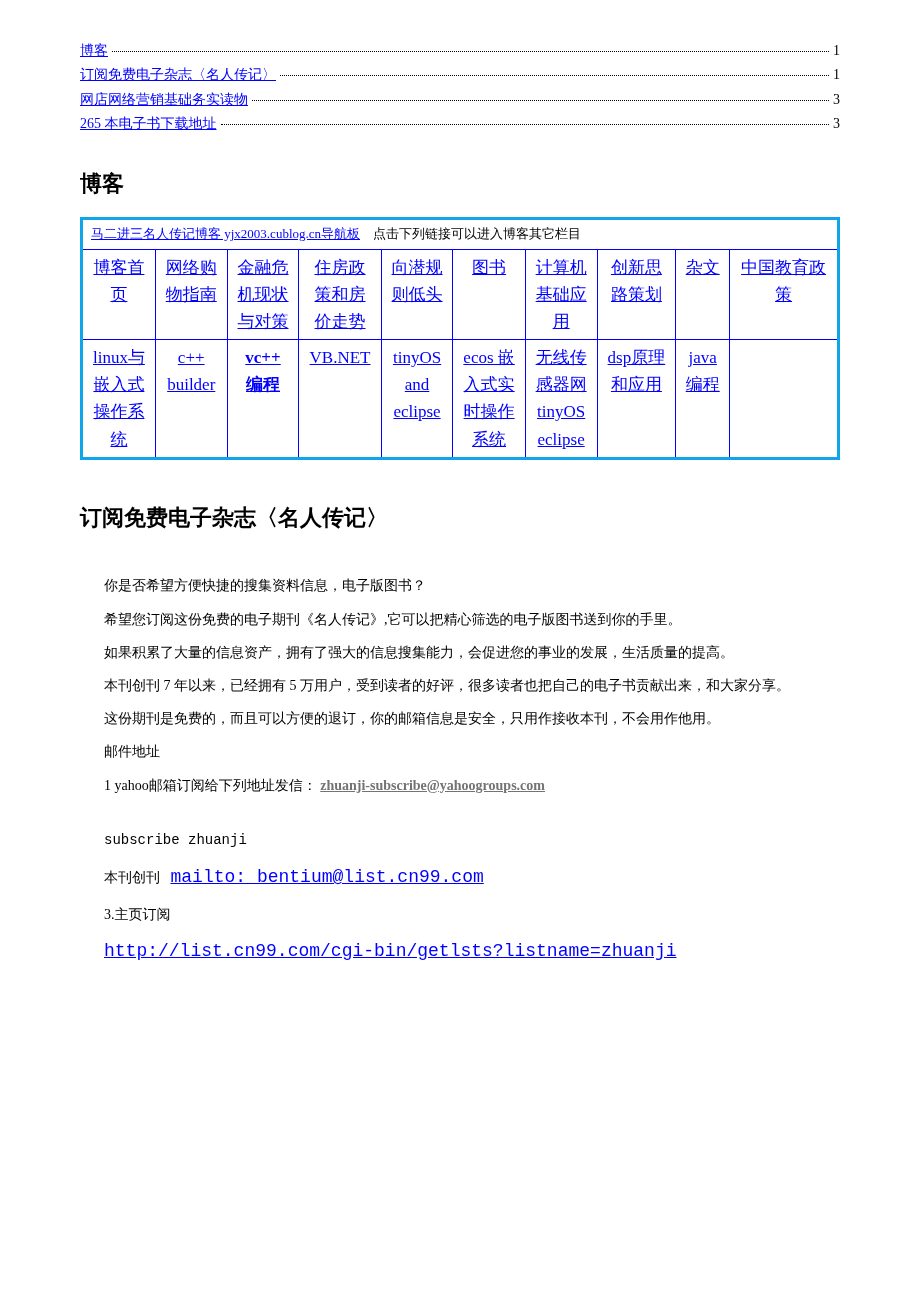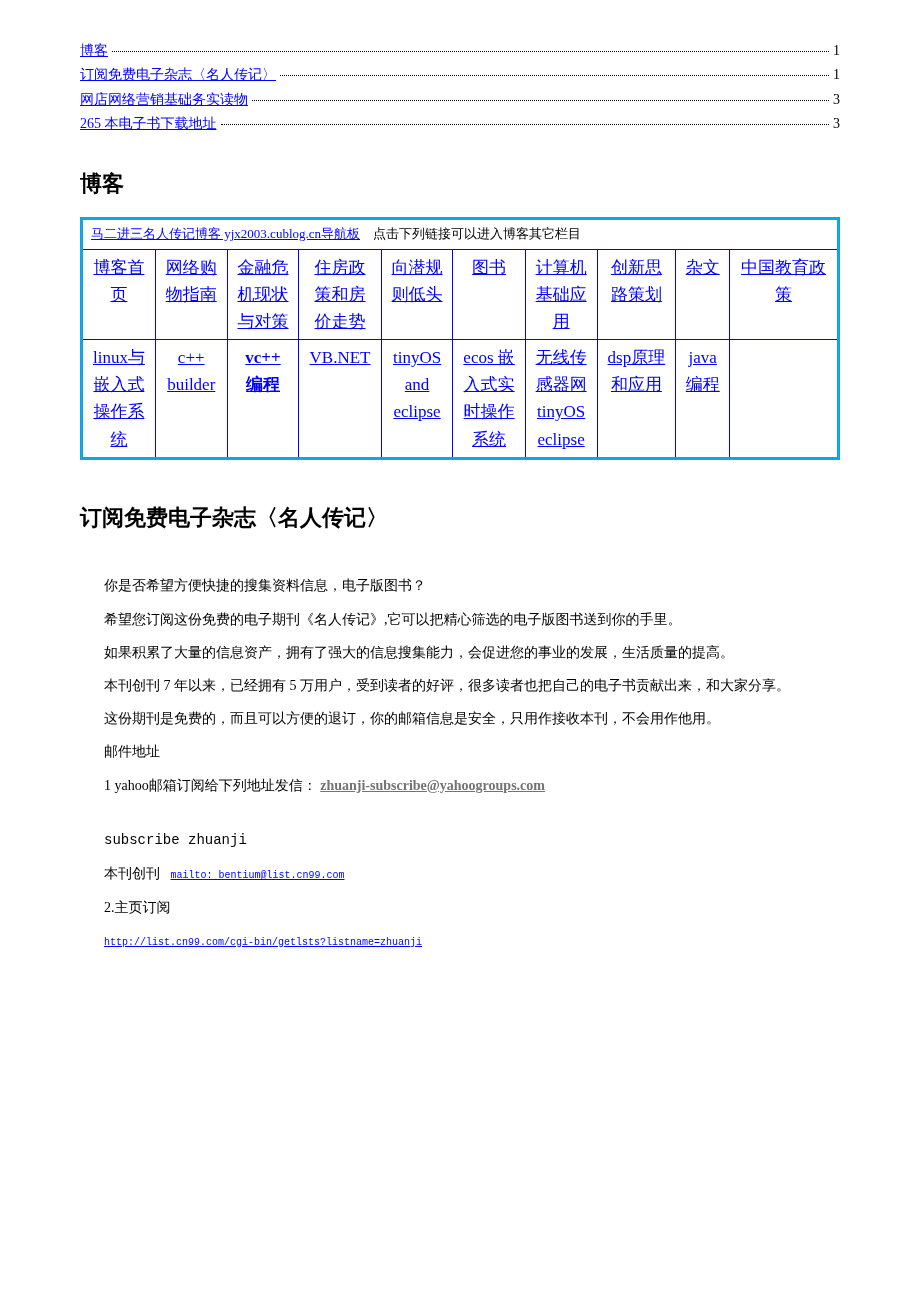--- a/index.html
+++ b/index.html
@@ -85,21 +85,21 @@
       font-weight: bold;
     }
     .mono-text {
       font-family: "Courier New", monospace;
       font-size: 14px;
     }
     .url-link {
       color: #00f;
       text-decoration: underline;
       font-family: "Courier New", monospace;
-      font-size: 10px;
+      font-size: 18px;
     }
     .section-divider {
       margin: 20px 0;
     }
     p {
       margin-bottom: 4px;
       margin-left: 24px;
     }
   </style>
 </head>
@@ -184,17 +184,17 @@
   </p>
 
   <br>
   <p class="body-text mono-text">subscribe zhuanji</p>
   <p class="body-text">
     <span>本刊创刊</span>
     &nbsp;
     <a class="url-link">mailto: bentium@list.cn99.com</a>
   </p>
 
-  <p class="body-text">2.主页订阅</p>
+  <p class="body-text">3.主页订阅</p>
   <p class="body-text">
     <a class="url-link">http://list.cn99.com/cgi-bin/getlsts?listname=zhuanji</a>
   </p>
 </div>
 
 </body></html>

